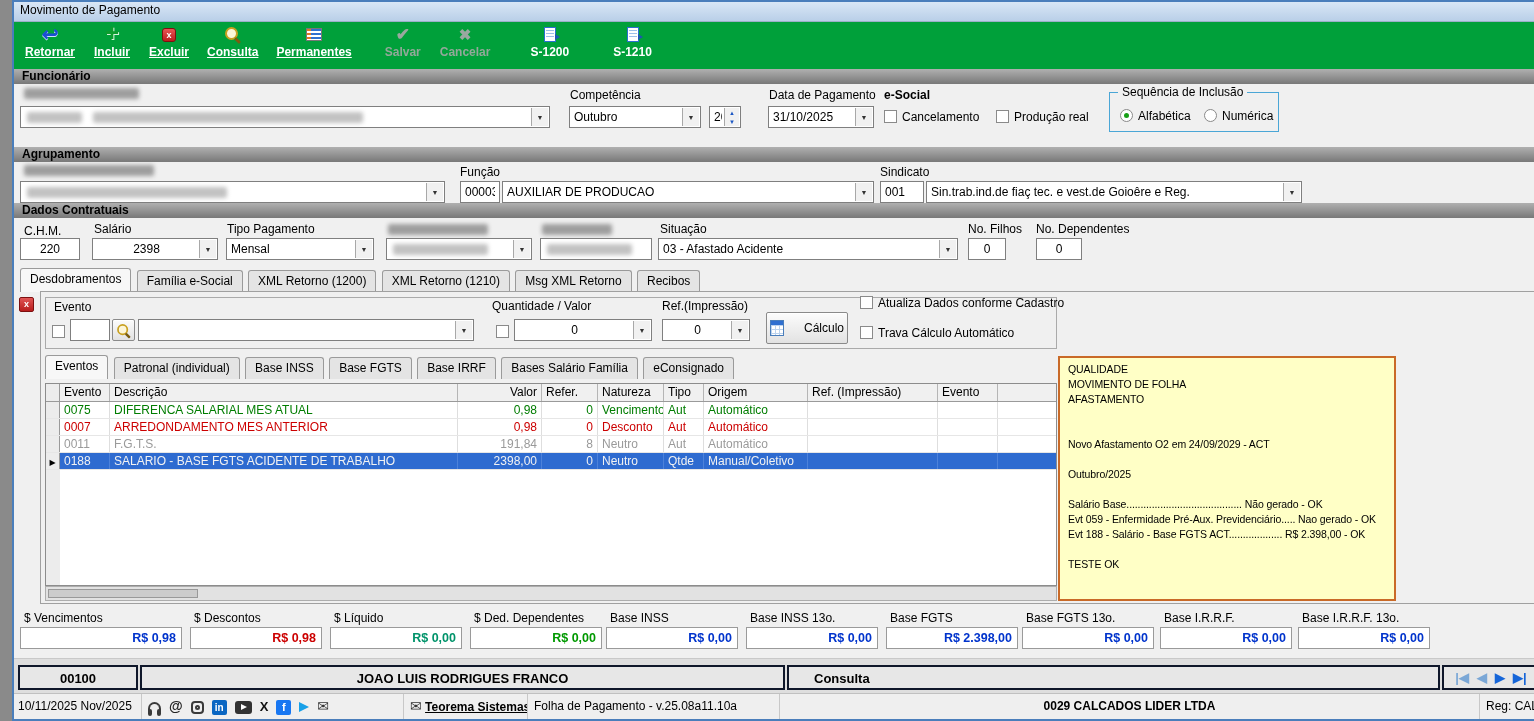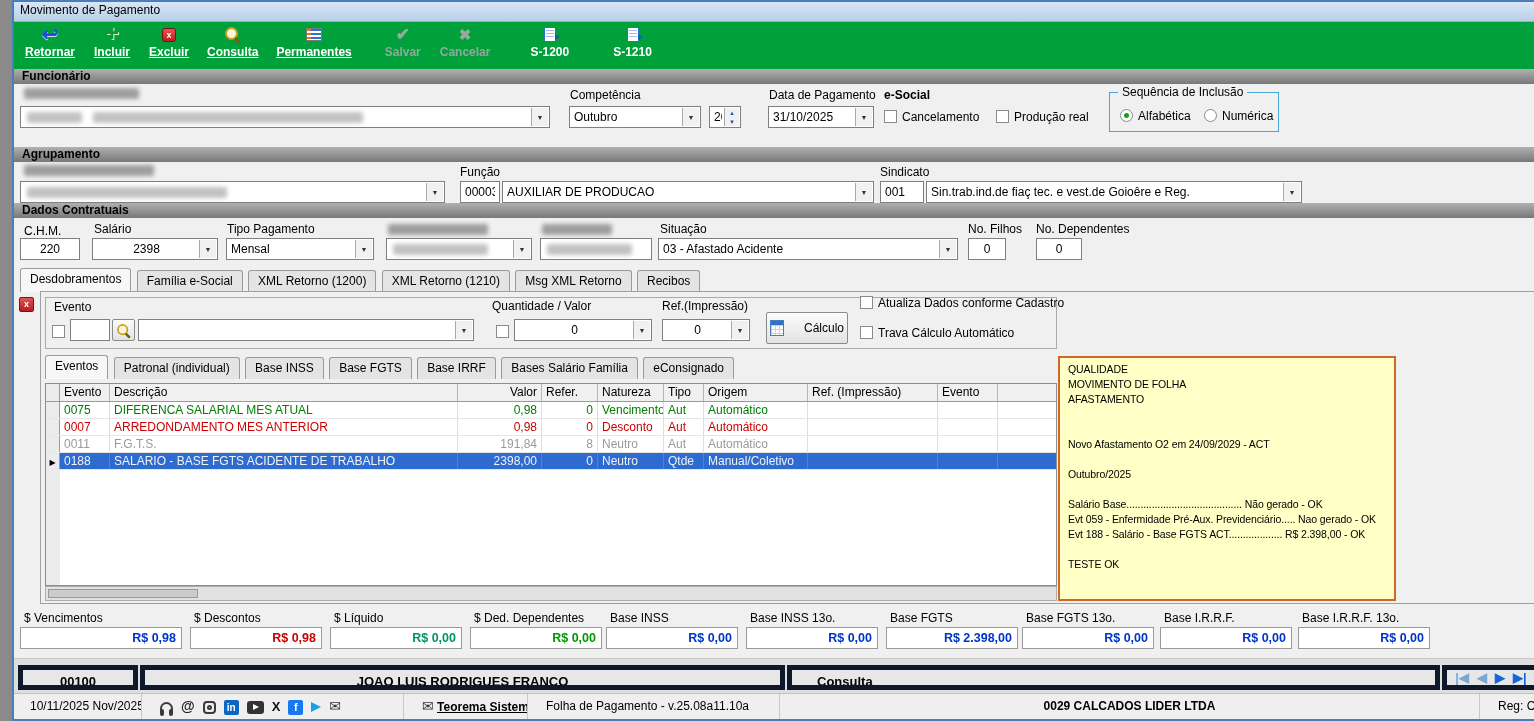--- a/index.html
+++ b/index.html
@@ -90,28 +90,28 @@
 
   
   .info{position:absolute;left:1046px;top:356px;width:338px;height:245px;background:#ffffc6;border:2px solid #c96a28;padding:4px 8px;font-size:10.5px;line-height:15px;letter-spacing:-0.1px;white-space:pre-wrap;overflow:hidden;}
 
   
   .tlabel{position:absolute;top:611px;white-space:nowrap;}
   .tbox{position:absolute;top:627px;height:22px;background:#fff;border:1px solid #9a9a9a;text-align:right;padding:0 5px;line-height:20px;font-weight:bold;font-size:12.5px;}
 
   
   .statusrow{position:absolute;left:0;top:658px;width:1534px;height:35px;background:#dedede;border-top:1px solid #c9c9c9;}
-  .spanel{position:absolute;top:6px;height:25px;background:#e7e7e7;border:5px solid #0f172a;line-height:23px;font-weight:bold;font-size:13px;white-space:nowrap;overflow:hidden;}
+  .spanel{position:absolute;top:6px;height:25px;background:#e7e7e7;border:2px solid #0f172a;line-height:23px;font-weight:bold;font-size:13px;white-space:nowrap;overflow:hidden;}
   .nav{display:flex;align-items:center;justify-content:center;gap:8px;font-weight:bold;font-size:13px;}
   .nav .dim{color:#7aa7d6;}
   .nav .lit{color:#1565d8;}
 
   
   .statusbar{position:absolute;left:0;top:693px;width:1534px;height:26px;background:#efefef;border-top:1px solid #c0c0c0;}
-  .sbsec{position:absolute;top:0;height:26px;line-height:25px;border-right:1px solid #c8c8c8;padding:0 18px;white-space:nowrap;overflow:hidden;}
+  .sbsec{position:absolute;top:0;height:26px;line-height:25px;border-right:1px solid #c8c8c8;padding:0 6px;white-space:nowrap;overflow:hidden;}
   .icons{display:flex;align-items:center;gap:8px;height:26px;}
   .ic{display:inline-block;}
   .ic-headset{width:13px;height:9px;border:2px solid #3a3a3a;border-bottom:none;border-radius:8px 8px 0 0;position:relative;top:-1px;}
   .ic-headset::before,.ic-headset::after{content:"";position:absolute;bottom:-5px;width:4px;height:7px;background:#3a3a3a;border-radius:2px;}
   .ic-headset::before{left:-2px;}.ic-headset::after{right:-2px;}
   .ic-at::before{content:"@";font-size:14px;font-weight:bold;color:#222;}
   .ic-ig{width:13px;height:13px;border:2px solid #3a3a3a;border-radius:4px;position:relative;}
   .ic-ig::after{content:"";position:absolute;inset:2px;border:2px solid #3a3a3a;border-radius:50%;}
   .ic-in{width:15px;height:15px;background:#0a66c2;border-radius:2px;color:#fff;font-size:10px;font-weight:bold;text-align:center;line-height:15px;}
   .ic-in::before{content:"in";}

